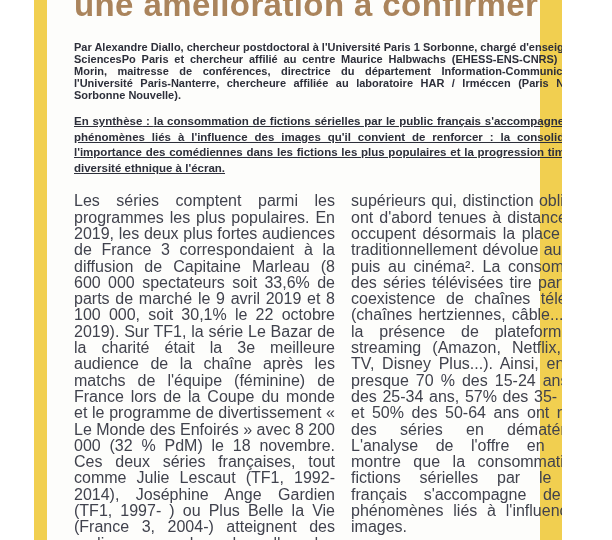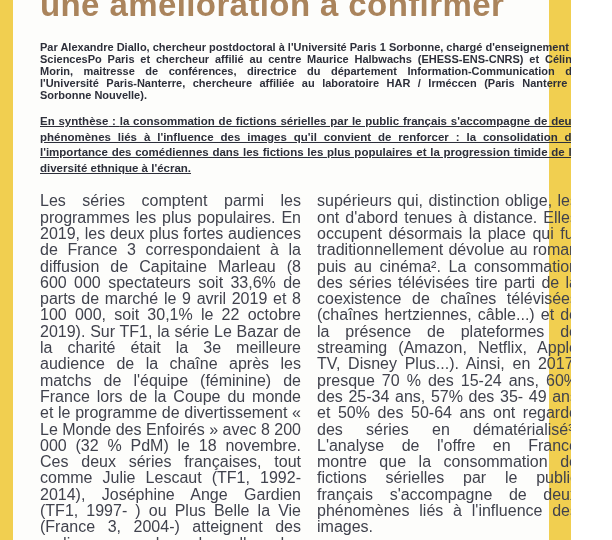--- a/index.html
+++ b/index.html
@@ -1,22 +1,23 @@
 <!DOCTYPE html>
 <html><head>
 <meta charset="utf-8">
 <style>
   html, body { margin: 0; padding: 0; background: #ffffff; }
   .page {
     position: relative;
-    width: 571px;
+    width: 528px;
     height: 540px;
     background: #fdfdfb;
     overflow: hidden;
     font-family: "Liberation Sans", sans-serif;
+    margin-left: 34px;
   }
   .border-strip {
     position: absolute;
     top: 0;
     bottom: 0;
     background: #f1cf50;
   }
   .border-strip.left  { left: 0;  width: 13px; }
   .border-strip.right { right: 0; width: 22px; }
 

